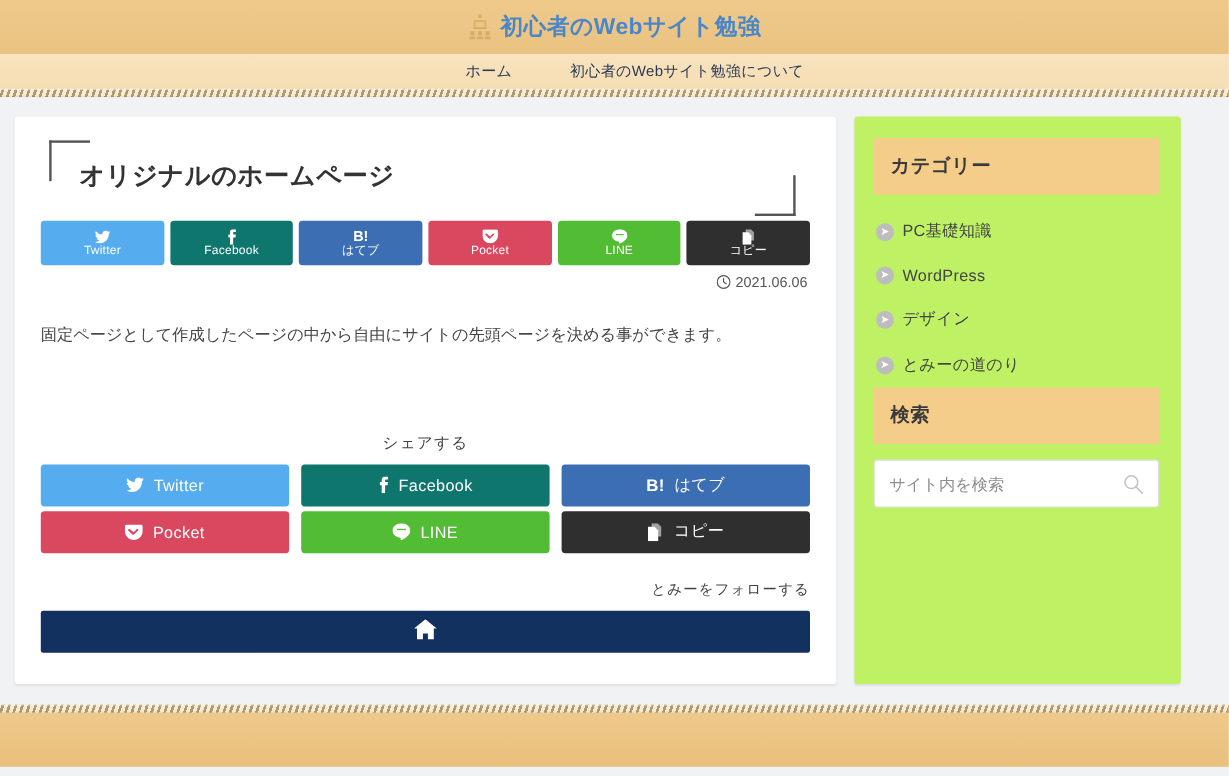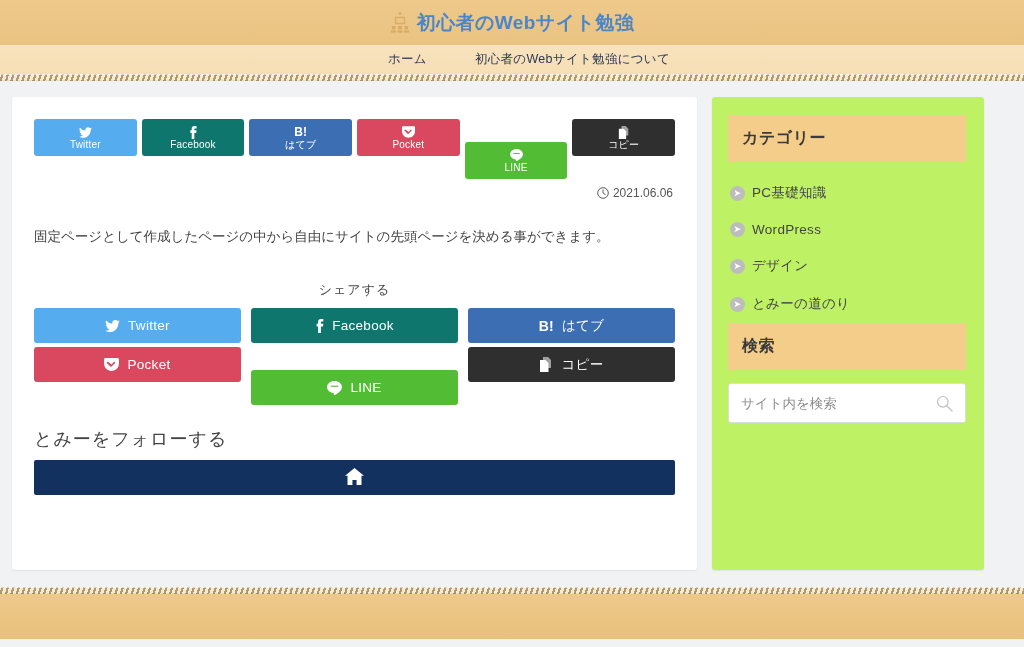--- a/index.html
+++ b/index.html
@@ -148,21 +148,21 @@
     font-family: inherit;
     padding: 0;
   }
   .sbtn-sm .ic { height: 13px; display: flex; align-items: center; }
   .sbtn-sm .lb { font-size: 10px; letter-spacing: .2px; line-height: 1; }
 
   .bg-twitter  { background: #55acee; }
   .bg-facebook { background: #0f766e; }
   .bg-hatena   { background: #3c6eb4; }
   .bg-pocket   { background: #d9485f; }
-  .bg-line     { background: #52bd34; margin-top: 23px; }
+  .bg-line     { background: #52bd34; }
   .bg-copy     { background: #2f2f2f; text-align: center; }
   .bg-follow   { background: #13315f; }
 
   .post-date {
     display: flex;
     align-items: center;
     justify-content: flex-end;
     gap: 4px;
     font-size: 12px;
     color: #555;
@@ -176,21 +176,21 @@
     font-size: 13.5px;
     color: #444;
     line-height: 1.8;
   }
 
   
   .share-label {
     text-align: center;
     font-size: 13px;
     color: #444;
-    margin-top: 32px;
+    margin-top: 68px;
     margin-bottom: 9px;
     letter-spacing: 1px;
   }
   .share-grid {
     display: grid;
     grid-template-columns: repeat(3, 1fr);
     gap: 4px 10px;
   }
   .sbtn-lg {
     height: 35px;
@@ -202,22 +202,22 @@
     gap: 8px;
     color: #fff;
     font-size: 13.5px;
     cursor: pointer;
     font-family: inherit;
     letter-spacing: .3px;
   }
   .sbtn-lg .ic { display: flex; align-items: center; }
 
   .follow-label {
-    text-align: left;
-    font-size: 18px;
+    text-align: right;
+    font-size: 12px;
     color: #444;
     margin-top: 22px;
     margin-bottom: 9px;
     letter-spacing: 1px;
   }
   .follow-btn {
     width: 100%;
     height: 35px;
     border: none;
     border-radius: 2px;
@@ -319,20 +319,23 @@
   <a class="nav-item" href="#">ホーム</a>
   <a class="nav-item" href="#">初心者のWebサイト勉強について</a>
 </nav>
 <div class="stitch"></div>
 
 <div class="page-body">
   <div class="layout">
 
     <main class="main-card">
 
+      <div class="title-wrap">
+        <h1 class="entry-title">オリジナルのホームページ</h1>
+      </div>
 
       <div class="share-top">
 
         <button class="sbtn-sm bg-twitter">
           <span class="ic">
             <svg width="13" height="11" viewBox="0 0 16 13" fill="#fff">
                 <path d="M16 1.54a6.3 6.3 0 0 1-1.89.52A3.3 3.3 0 0 0 15.55.24a6.6 6.6 0 0 1-2.08.8A3.28 3.28 0 0 0 7.88 4.03 9.3 9.3 0 0 1 1.11.6a3.28 3.28 0 0 0 1.01 4.38A3.2 3.2 0 0 1 .64 4.57v.04a3.28 3.28 0 0 0 2.63 3.22 3.3 3.3 0 0 1-1.48.06 3.28 3.28 0 0 0 3.06 2.28A6.6 6.6 0 0 1 0 11.53a9.3 9.3 0 0 0 5.03 1.47c6.04 0 9.34-5 9.34-9.34l-.01-.43A6.7 6.7 0 0 0 16 1.54z"></path>
               </svg>
           </span>
           <span class="lb">Twitter</span>

